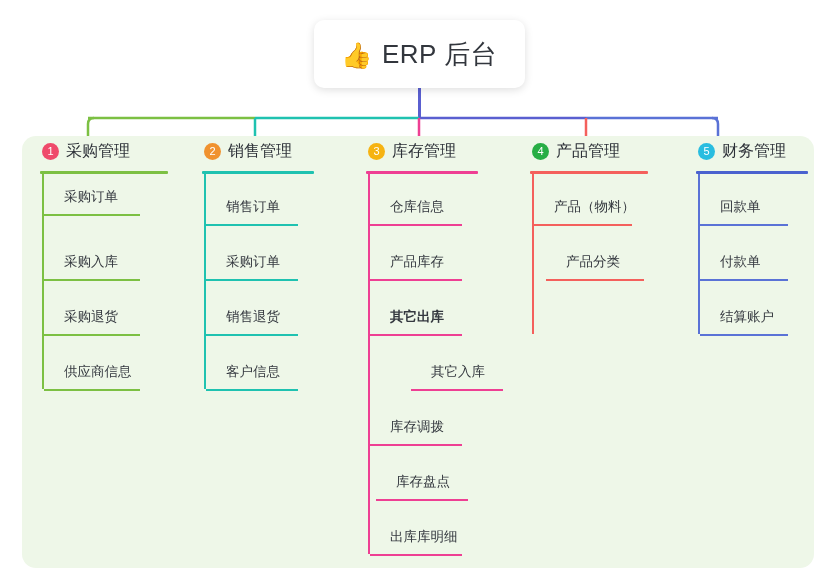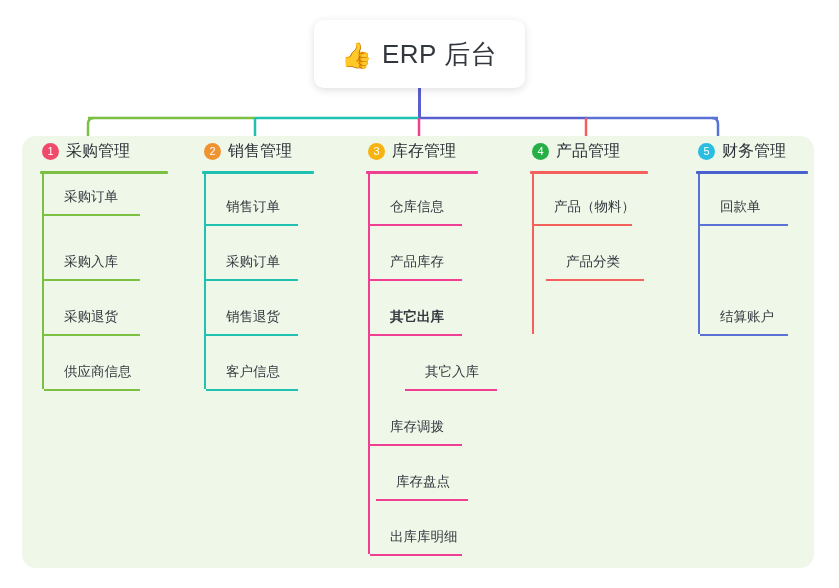--- a/index.html
+++ b/index.html
@@ -169,21 +169,21 @@
             <div class="leaf-rule" style="width: 92px; background: rgb(238, 63, 147);"></div>
           </div>
           <div class="leaf" style="left: 2px; top: 117px;">
             <div class="leaf-text">产品库存</div>
             <div class="leaf-rule" style="width: 92px; background: rgb(238, 63, 147);"></div>
           </div>
           <div class="leaf" style="left: 2px; top: 172px; font-weight: bold;">
             <div class="leaf-text">其它出库</div>
             <div class="leaf-rule" style="width: 92px; background: rgb(238, 63, 147);"></div>
           </div>
-          <div class="leaf" style="left: 2px; top: 227px; padding-left: 35px;">
+          <div class="leaf" style="left: 8px; top: 227px; padding-left: 35px;">
             <div class="leaf-text">其它入库</div>
             <div class="leaf-rule" style="width: 92px; background: rgb(238, 63, 147);"></div>
           </div>
           <div class="leaf" style="left: 2px; top: 282px;">
             <div class="leaf-text">库存调拨</div>
             <div class="leaf-rule" style="width: 92px; background: rgb(238, 63, 147);"></div>
           </div>
           <div class="leaf" style="left: 8px; top: 337px;">
             <div class="leaf-text">库存盘点</div>
             <div class="leaf-rule" style="width: 92px; background: rgb(238, 63, 147);"></div>
@@ -213,20 +213,24 @@
           <div class="col-head">
             <span class="badge" style="background: rgb(41, 189, 224);">5</span>
             <span class="head-text">财务管理</span>
           </div>
           <div class="head-rule" style="width: 112px; background: rgb(74, 98, 207);"></div>
           <div class="spine" style="left: 2px; height: 160px; background: rgb(90, 114, 214);"></div>
           <div class="leaf" style="left: 2px; top: 62px;">
             <div class="leaf-text">回款单</div>
             <div class="leaf-rule" style="width: 88px; background: rgb(90, 114, 214);"></div>
           </div>
+          <div class="leaf" style="left: 2px; top: 117px;">
+            <div class="leaf-text">付款单</div>
+            <div class="leaf-rule" style="width: 88px; background: rgb(90, 114, 214);"></div>
+          </div>
           <div class="leaf" style="left: 2px; top: 172px;">
             <div class="leaf-text">结算账户</div>
             <div class="leaf-rule" style="width: 88px; background: rgb(90, 114, 214);"></div>
           </div>
         </div>
       </div>
   </div>
 
 </div>
 

